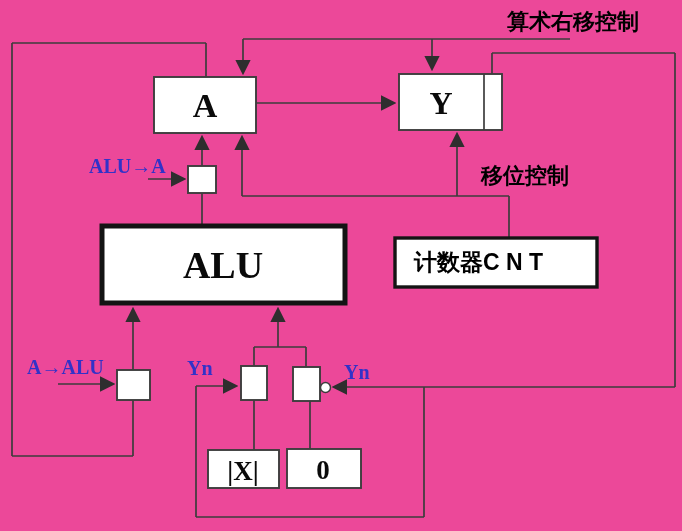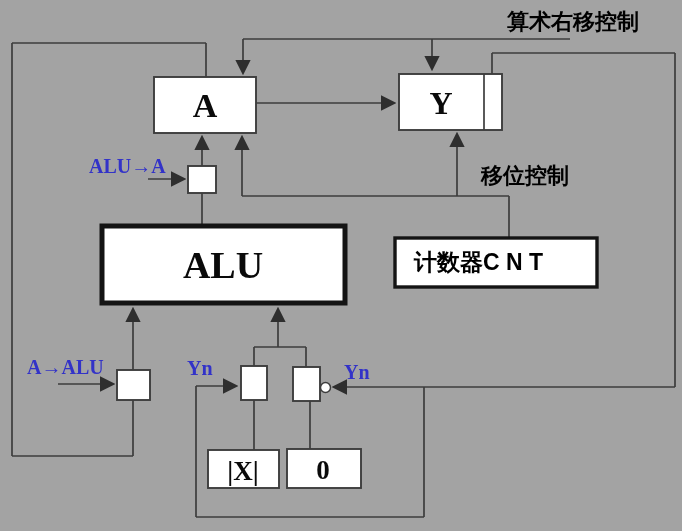--- a/index.html
+++ b/index.html
@@ -1,19 +1,19 @@
 <!DOCTYPE html>
 <html><head>
 <meta charset="utf-8">
 <style>
   html,body{margin:0;padding:0;background:#ffffff;}
   .stage{
     position:relative;
     width:682px;height:531px;
-    background:#a3a3a3;
+    background:#ec4899;
     font-family:"Liberation Sans",sans-serif;
     overflow:hidden;
   }
   svg{position:absolute;left:0;top:0;}
   .wire{stroke:#3d3d3d;stroke-width:1.7;fill:none;}
   .box{fill:#ffffff;stroke:#3d3d3d;stroke-width:1.9;}
   .thickbox{fill:#ffffff;stroke:#141414;stroke-width:5;}
   .mediumbox{fill:#ffffff;stroke:#141414;stroke-width:3.4;}
   .cjk{font-family:"Liberation Sans",sans-serif;font-weight:bold;fill:#000000;}
   .reg{font-family:"Liberation Serif",serif;font-weight:bold;fill:#0a0a0a;}

